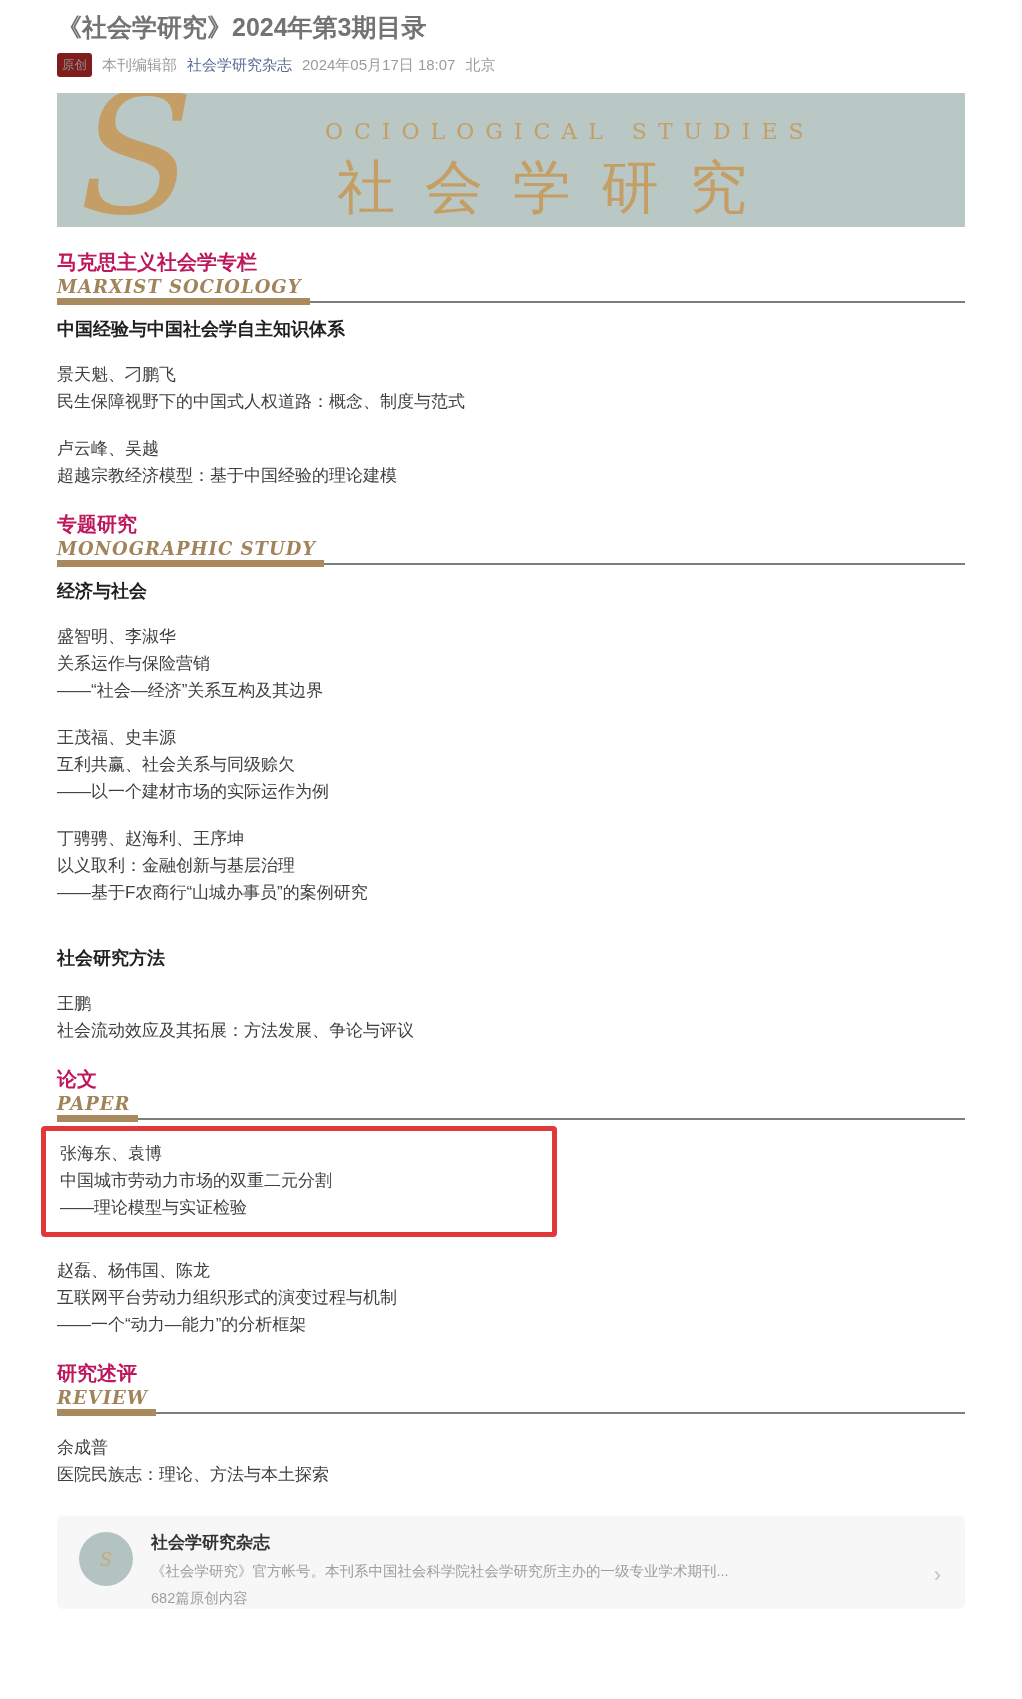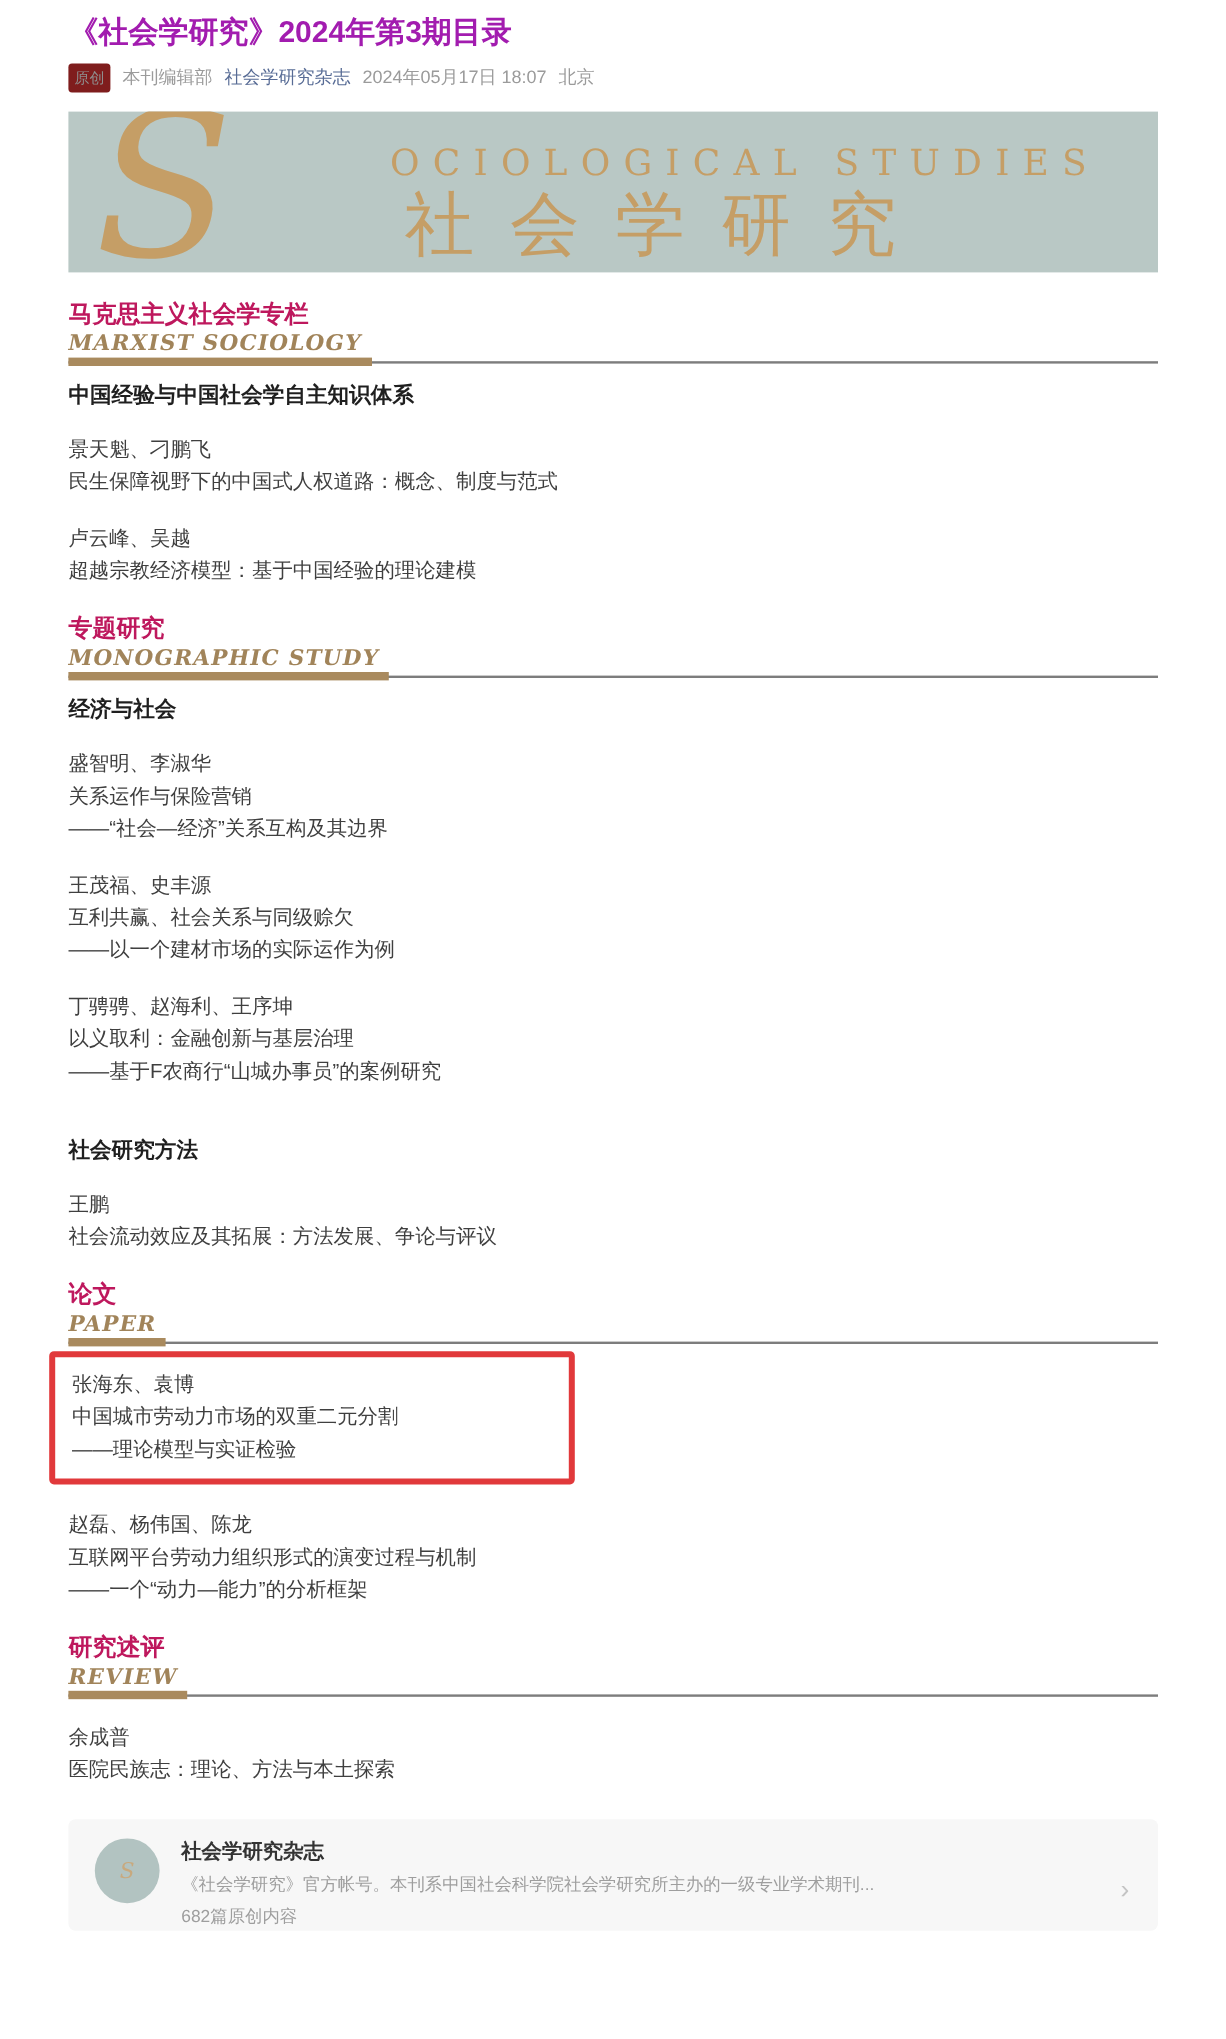--- a/index.html
+++ b/index.html
@@ -7,21 +7,21 @@
   body {
     width: 1022px;
     font-family: "Liberation Sans", sans-serif;
     color: #3f3f3f;
     -webkit-font-smoothing: antialiased;
   }
   .page { width: 1022px; padding: 6px 57px 14px 57px; }
 
   
   .article-title {
-    font-size: 25px; font-weight: bold; color: #a21caf;
+    font-size: 25px; font-weight: bold; color: #737373;
     line-height: 34px; margin-top: 4px;
   }
   .meta-row {
     margin-top: 9px; display: flex; align-items: center;
     font-size: 15px; color: #9b9b9b; line-height: 22px; gap: 10px;
     white-space: nowrap;
   }
   .tag-original {
     font-size: 12.5px; color: #8f8f8f; background: #7f1d1d;
     padding: 1px 5px; border-radius: 3px; flex: none;
@@ -34,21 +34,21 @@
     background: #b9c8c5; color: #c59e66; cursor: pointer;
   }
   .banner-s {
     position: absolute; left: 22px; top: -22px;
     font-family: "DejaVu Serif", serif; font-style: italic;
     font-size: 168px; line-height: 1; font-weight: normal;
   }
   .banner-en {
     position: absolute; left: 268px; top: 26px;
     font-family: "DejaVu Serif", serif;
-    font-size: 30px; letter-spacing: 11px; white-space: nowrap;
+    font-size: 22px; letter-spacing: 11px; white-space: nowrap;
   }
   .banner-cn {
     position: absolute; left: 280px; top: 56px;
     font-family: "DejaVu Serif", serif; font-weight: normal;
     font-size: 58px; letter-spacing: 30px; white-space: nowrap;
   }
 
   
   .section { margin-top: 22px; }
   .section.first { margin-top: 22px; }
@@ -66,21 +66,21 @@
   .topic {
     margin-top: 14px; font-size: 18px; font-weight: bold;
     color: #1f1f1f; line-height: 24px;
   }
   .topic.later { margin-top: 40px; }
   .group { margin-top: 20px; font-size: 17px; line-height: 27px; color: #3f3f3f; }
   .group div { white-space: nowrap; }
 
   .highlight-box {
     border: 5px solid #e1393b; border-radius: 4px;
-    width: 438px; margin: 6px 0 0 -16px;
+    width: 516px; margin: 6px 0 0 -16px;
     padding: 9px 10px 11px 14px;
   }
   .highlight-box .group { margin-top: 0; }
 
   
   .account-card {
     margin-top: 28px; background: #f7f7f7; border-radius: 6px;
     padding: 16px 22px 0 22px; cursor: pointer;
   }
   .card-main { display: flex; align-items: flex-start; position: relative; }

